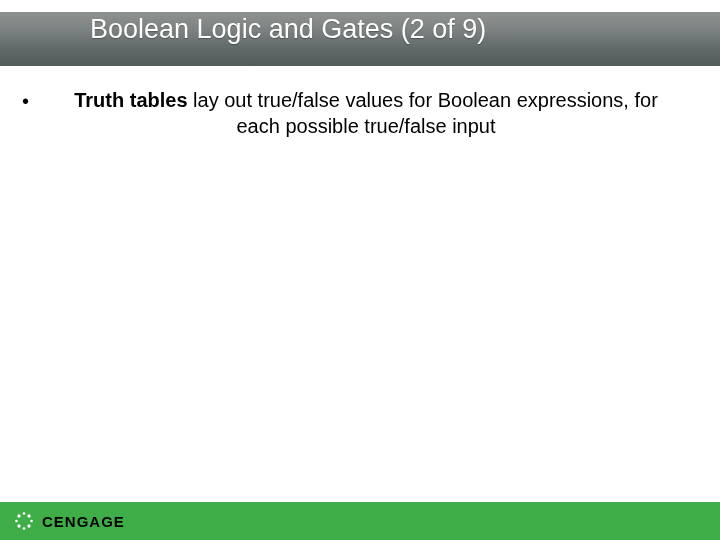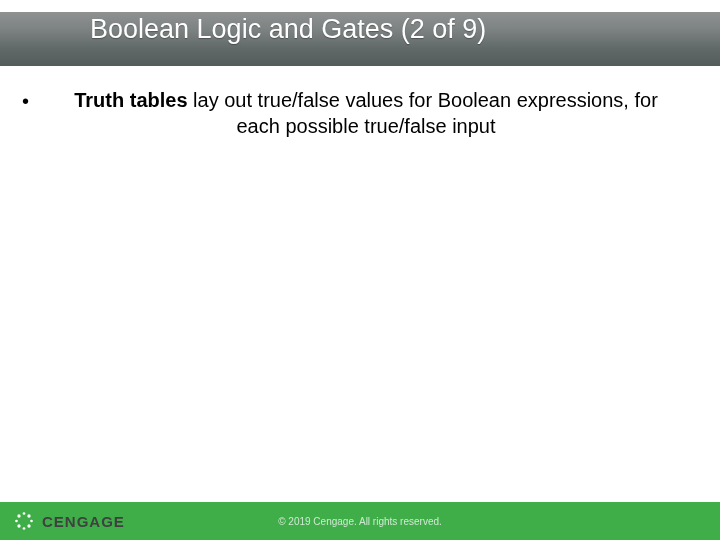--- a/index.html
+++ b/index.html
@@ -37,21 +37,21 @@
     left: 0; right: 0; bottom: 0;
     height: 38px;
     background: #3fae49;
     display: flex;
     align-items: center;
     padding-left: 14px;
   }
   .logo { display: flex; align-items: center; gap: 8px; }
   .logo-icon { width: 20px; height: 20px; position: relative; }
   .logo-icon svg { width: 20px; height: 20px; display: block; }
-  .logo-text { color: #404040; font-size: 15px; letter-spacing: 1px; font-weight: 600; }
+  .logo-text { color: #000000; font-size: 15px; letter-spacing: 1px; font-weight: 600; }
   .copyright {
     position: absolute;
     left: 0; right: 0;
     text-align: center;
     color: #cfe9d2;
     font-size: 10px;
     top: 14px;
   }
 </style>
 </head>
@@ -65,21 +65,20 @@
   <div class="content">
     <div class="bullet-row">
       <div class="bullet-marker">•</div>
       <div class="bullet-text">
         <b>Truth tables</b><span> lay out true/false values for Boolean expressions, for each possible true/false input</span>
       </div>
     </div>
   </div>
 
   <div class="footer">
-    <div class="copyright">© 2019 Cengage. All rights reserved.</div>
     <div class="logo">
       <span class="logo-icon">
         <svg viewBox="0 0 24 24">
           <g fill="#ffffff">
             <circle cx="6" cy="6" r="2"></circle>
             <circle cx="18" cy="6" r="2"></circle>
             <circle cx="6" cy="18" r="2"></circle>
             <circle cx="18" cy="18" r="2"></circle>
             <circle cx="12" cy="3" r="1.6"></circle>
             <circle cx="12" cy="21" r="1.6"></circle>

